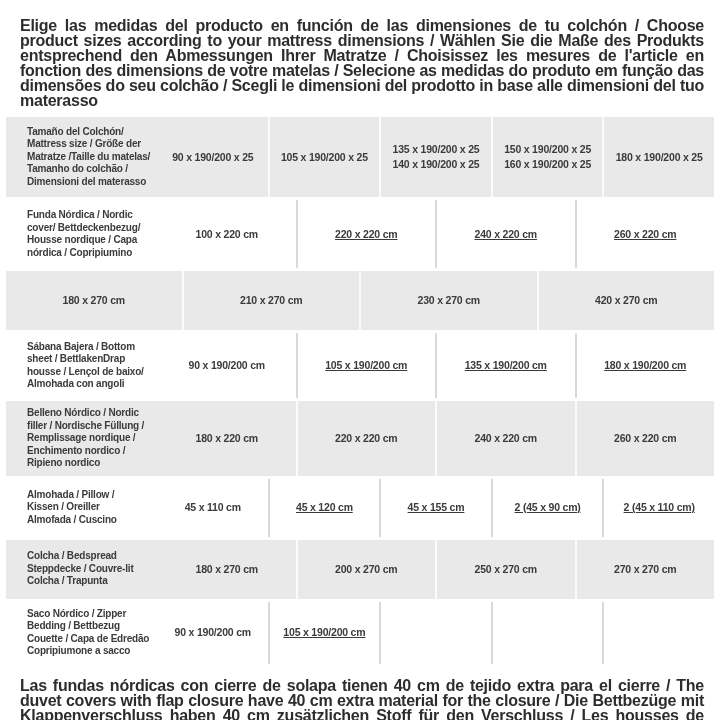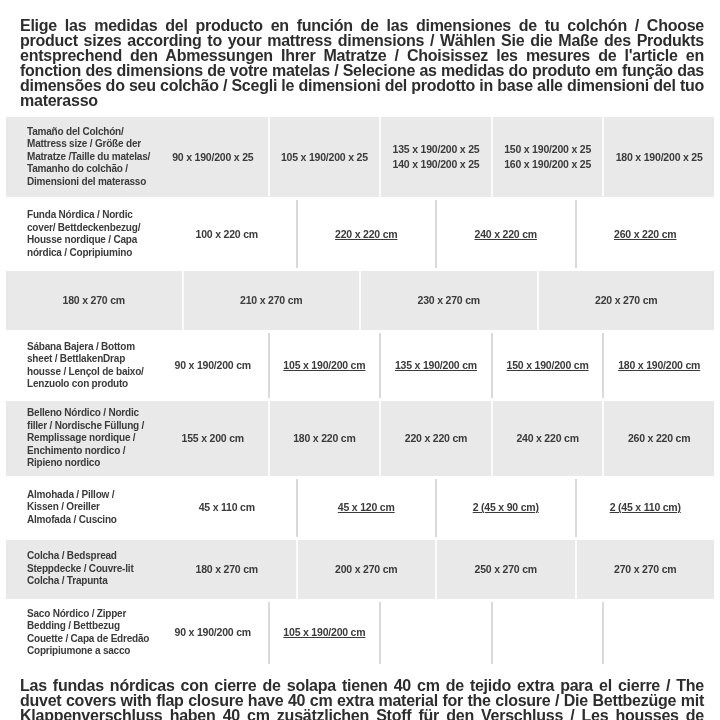--- a/index.html
+++ b/index.html
@@ -103,54 +103,53 @@
       <div class="val">100 x 220 cm</div>
       <div class="val">220 x 220 cm</div>
       <div class="val">240 x 220 cm</div>
       <div class="val">260 x 220 cm</div>
     </div>
 
     <div class="row gray" style="min-height:59px">
       <div class="val">180 x 270 cm</div>
       <div class="val">210 x 270 cm</div>
       <div class="val">230 x 270 cm</div>
-      <div class="val">220 x 270 cm</div>
+      <div class="val">420 x 270 cm</div>
     </div>
 
     <div class="row white" style="min-height:65px">
       <div class="label">Sábana Bajera / Bottom
 sheet / BettlakenDrap
 housse / Lençol de baixo/
-Lenzuolo con produto</div>
+Almohada con angoli</div>
       <div class="val">90 x 190/200 cm</div>
       <div class="val">105 x 190/200 cm</div>
       <div class="val">135 x 190/200 cm</div>
-      <div class="val">150 x 190/200 cm</div>
       <div class="val">180 x 190/200 cm</div>
     </div>
 
     <div class="row gray" style="min-height:71px">
       <div class="label">Belleno Nórdico / Nordic
 filler / Nordische Füllung /
 Remplissage nordique /
 Enchimento nordico /
 Ripieno nordico</div>
-      <div class="val">155 x 200 cm</div>
       <div class="val">180 x 220 cm</div>
       <div class="val">220 x 220 cm</div>
       <div class="val">240 x 220 cm</div>
       <div class="val">260 x 220 cm</div>
     </div>
 
     <div class="row white" style="min-height:58px">
       <div class="label">Almohada  / Pillow /
 Kissen / Oreiller
 Almofada / Cuscino</div>
       <div class="val">45 x 110 cm</div>
       <div class="val">45 x 120 cm</div>
+      <div class="val">45 x 155 cm</div>
       <div class="val">2 (45 x 90 cm)</div>
       <div class="val">2 (45 x 110 cm)</div>
     </div>
 
     <div class="row gray" style="min-height:59px">
       <div class="label">Colcha / Bedspread
 Steppdecke / Couvre-lit
 Colcha / Trapunta</div>
       <div class="val">180 x 270 cm</div>
       <div class="val">200 x 270 cm</div>

